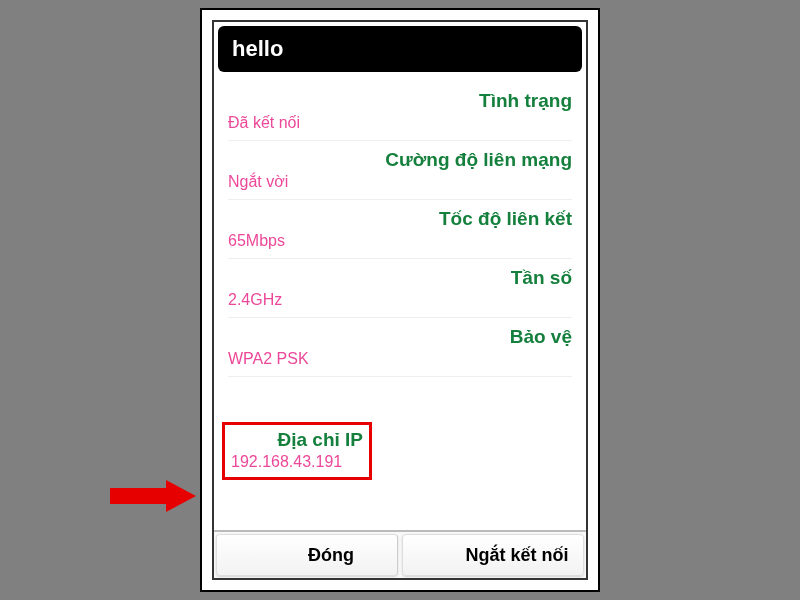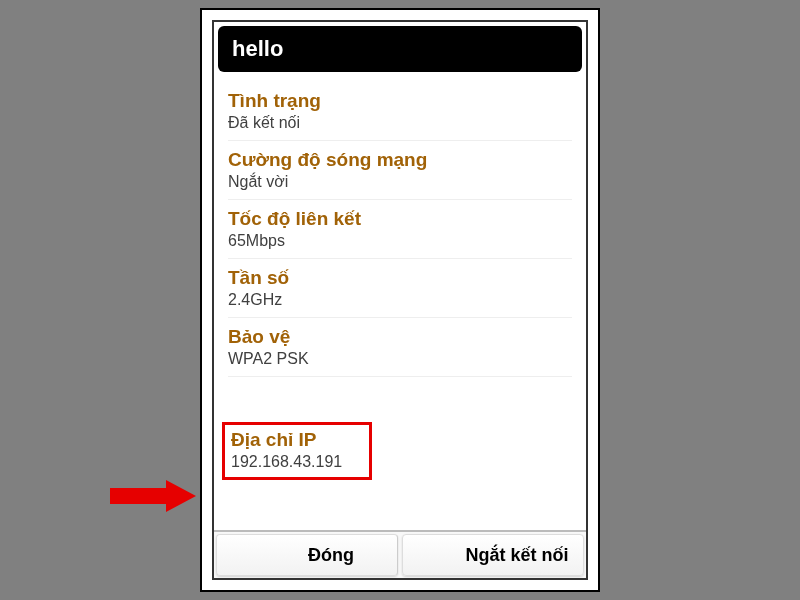--- a/index.html
+++ b/index.html
@@ -46,26 +46,27 @@
       overflow: hidden;
     }
     .info-row {
       padding: 8px 0 8px 0;
       border-bottom: 1px solid #eee;
     }
     .info-row:last-child { border-bottom: none; }
     .info-label {
       font-size: 19px;
       font-weight: bold;
-      color: #a16207;
+      color: #15803d;
       margin-bottom: 2px;
+      text-align: right;
     }
     .info-value {
       font-size: 16px;
-      color: #404040;
+      color: #ec4899;
     }
     .highlighted {
       border: 3px solid #e60000;
       padding: 4px 6px 6px 6px;
       margin-left: -6px;
       display: inline-block;
       min-width: 150px;
       margin-top: 37px;
     }
     .buttons {
@@ -123,21 +124,21 @@
   <div class="device-frame">
     <div class="title-bar">hello</div>
     <div class="content">
 
       <div class="info-row">
         <div class="info-label">Tình trạng</div>
         <div class="info-value">Đã kết nối</div>
       </div>
 
       <div class="info-row">
-        <div class="info-label">Cường độ sóng mạng</div>
+        <div class="info-label">Cường độ liên mạng</div>
         <div class="info-value">Ngắt vời</div>
       </div>
 
       <div class="info-row">
         <div class="info-label">Tốc độ liên kết</div>
         <div class="info-value">65Mbps</div>
       </div>
 
       <div class="info-row">
         <div class="info-label">Tần số</div>

